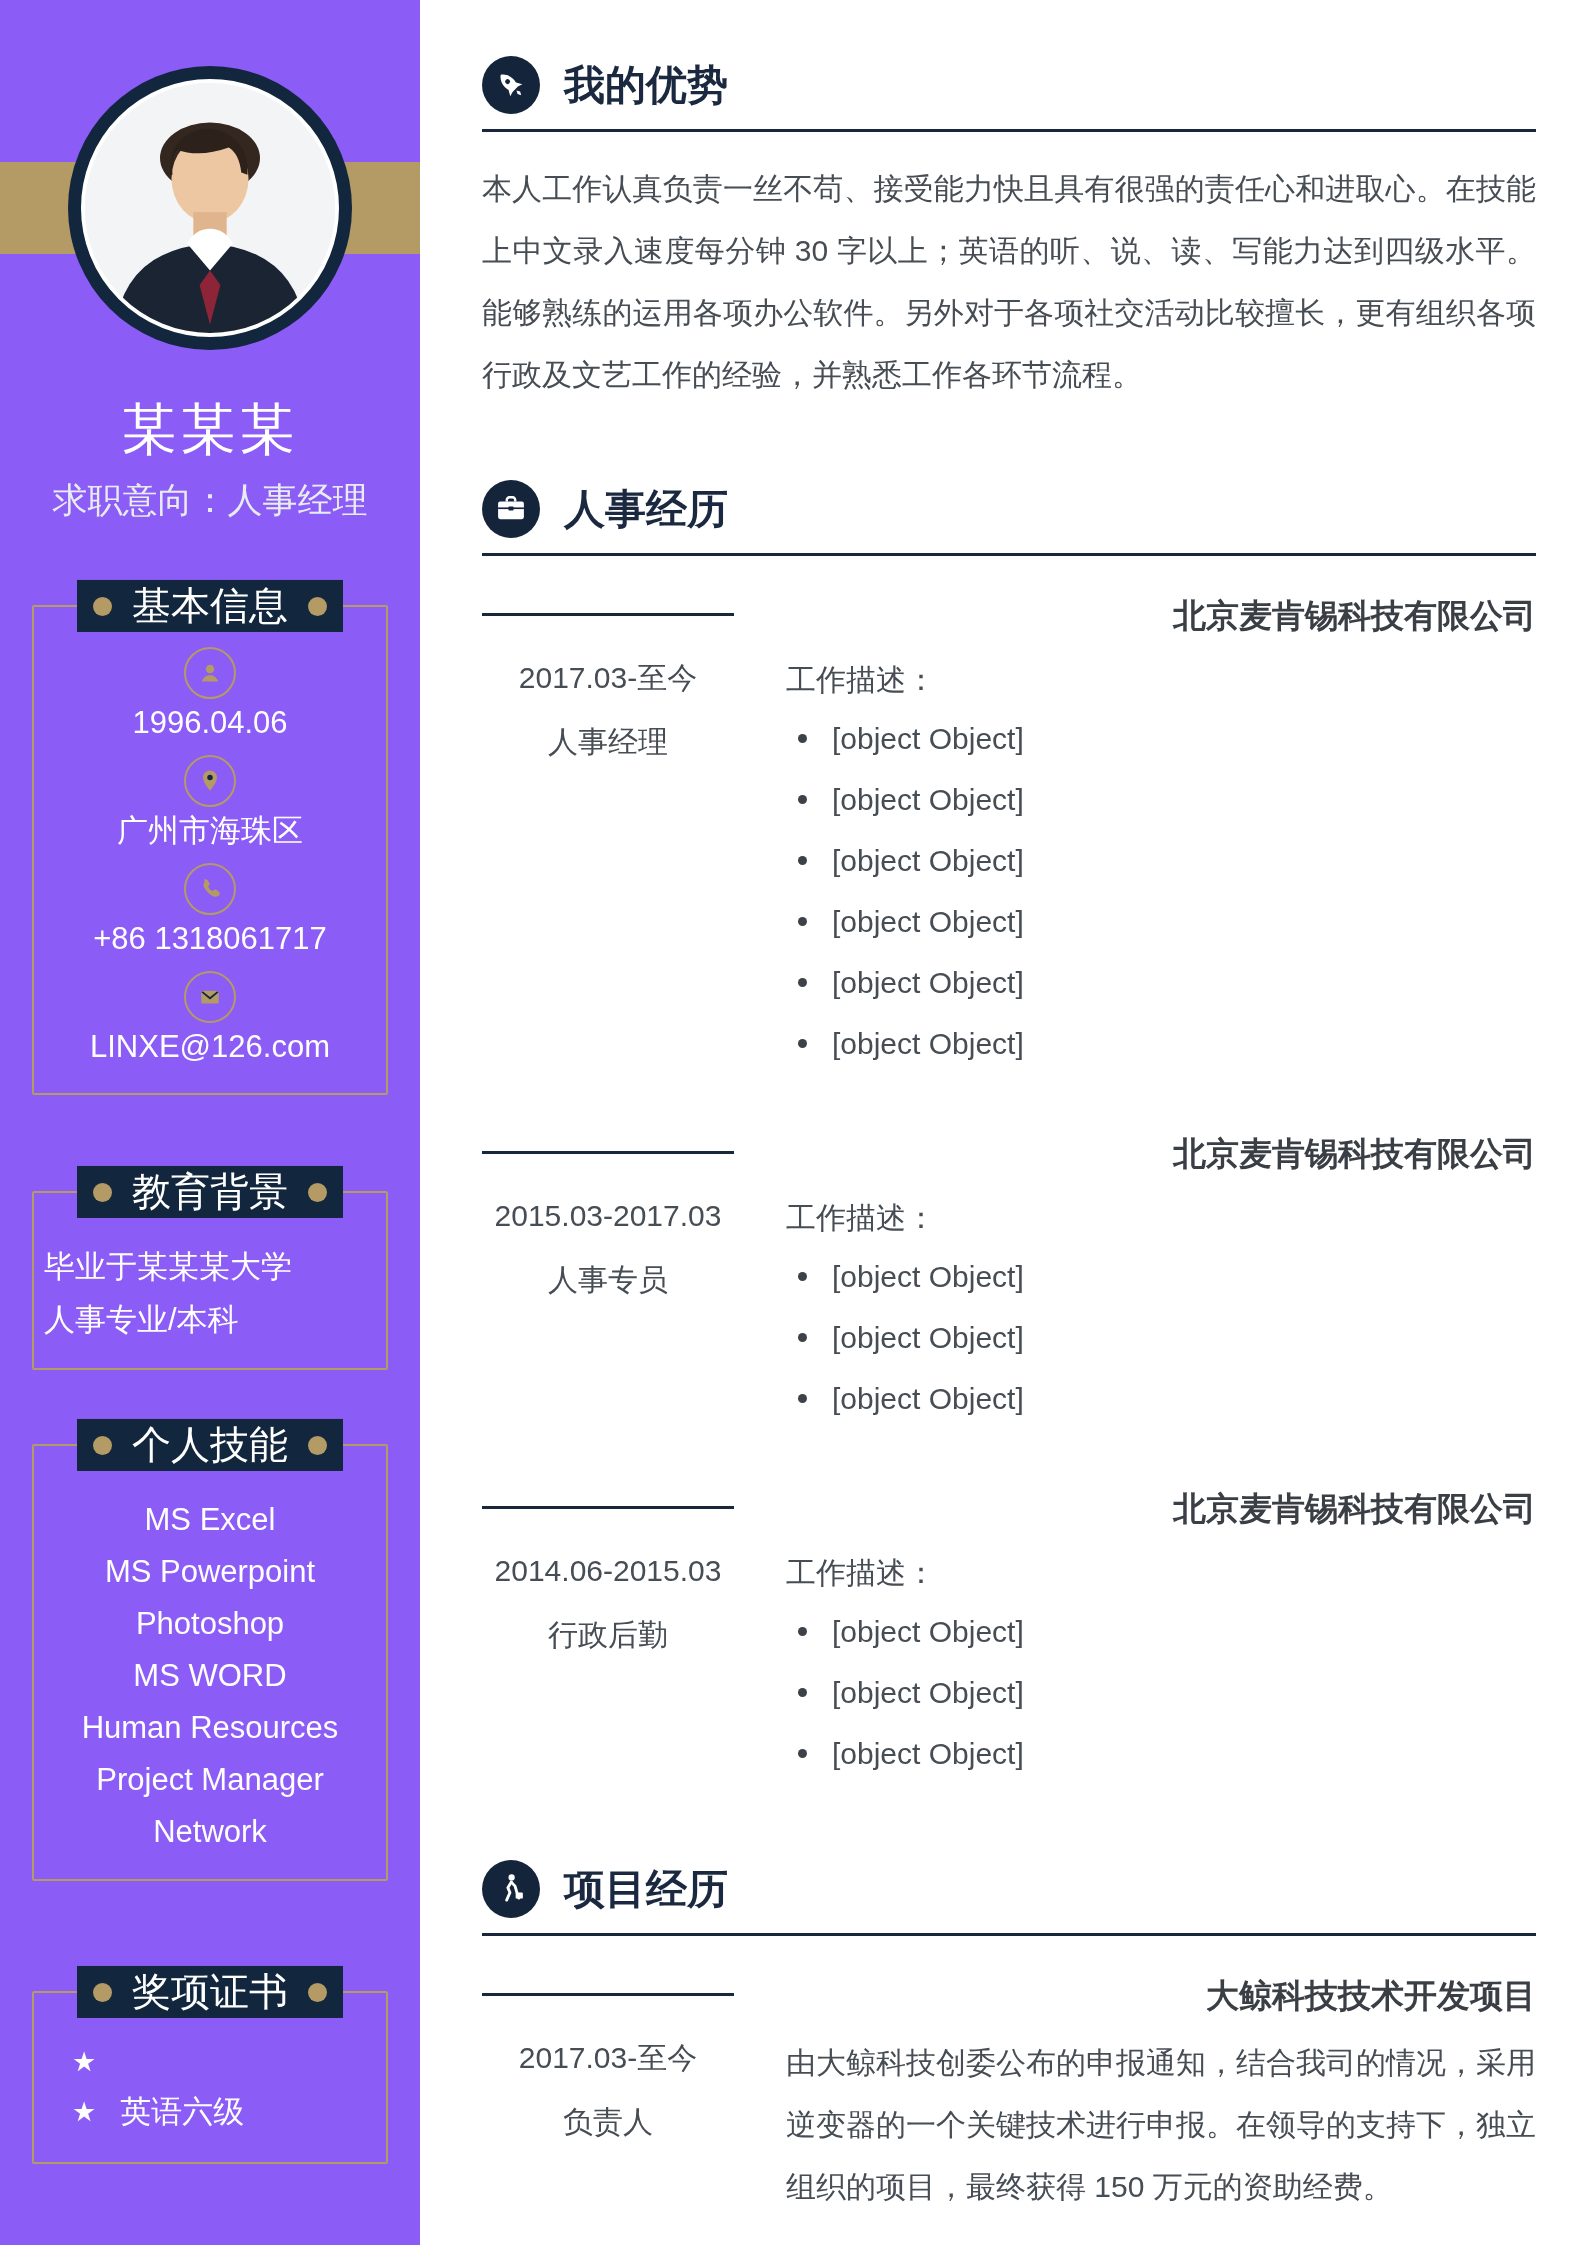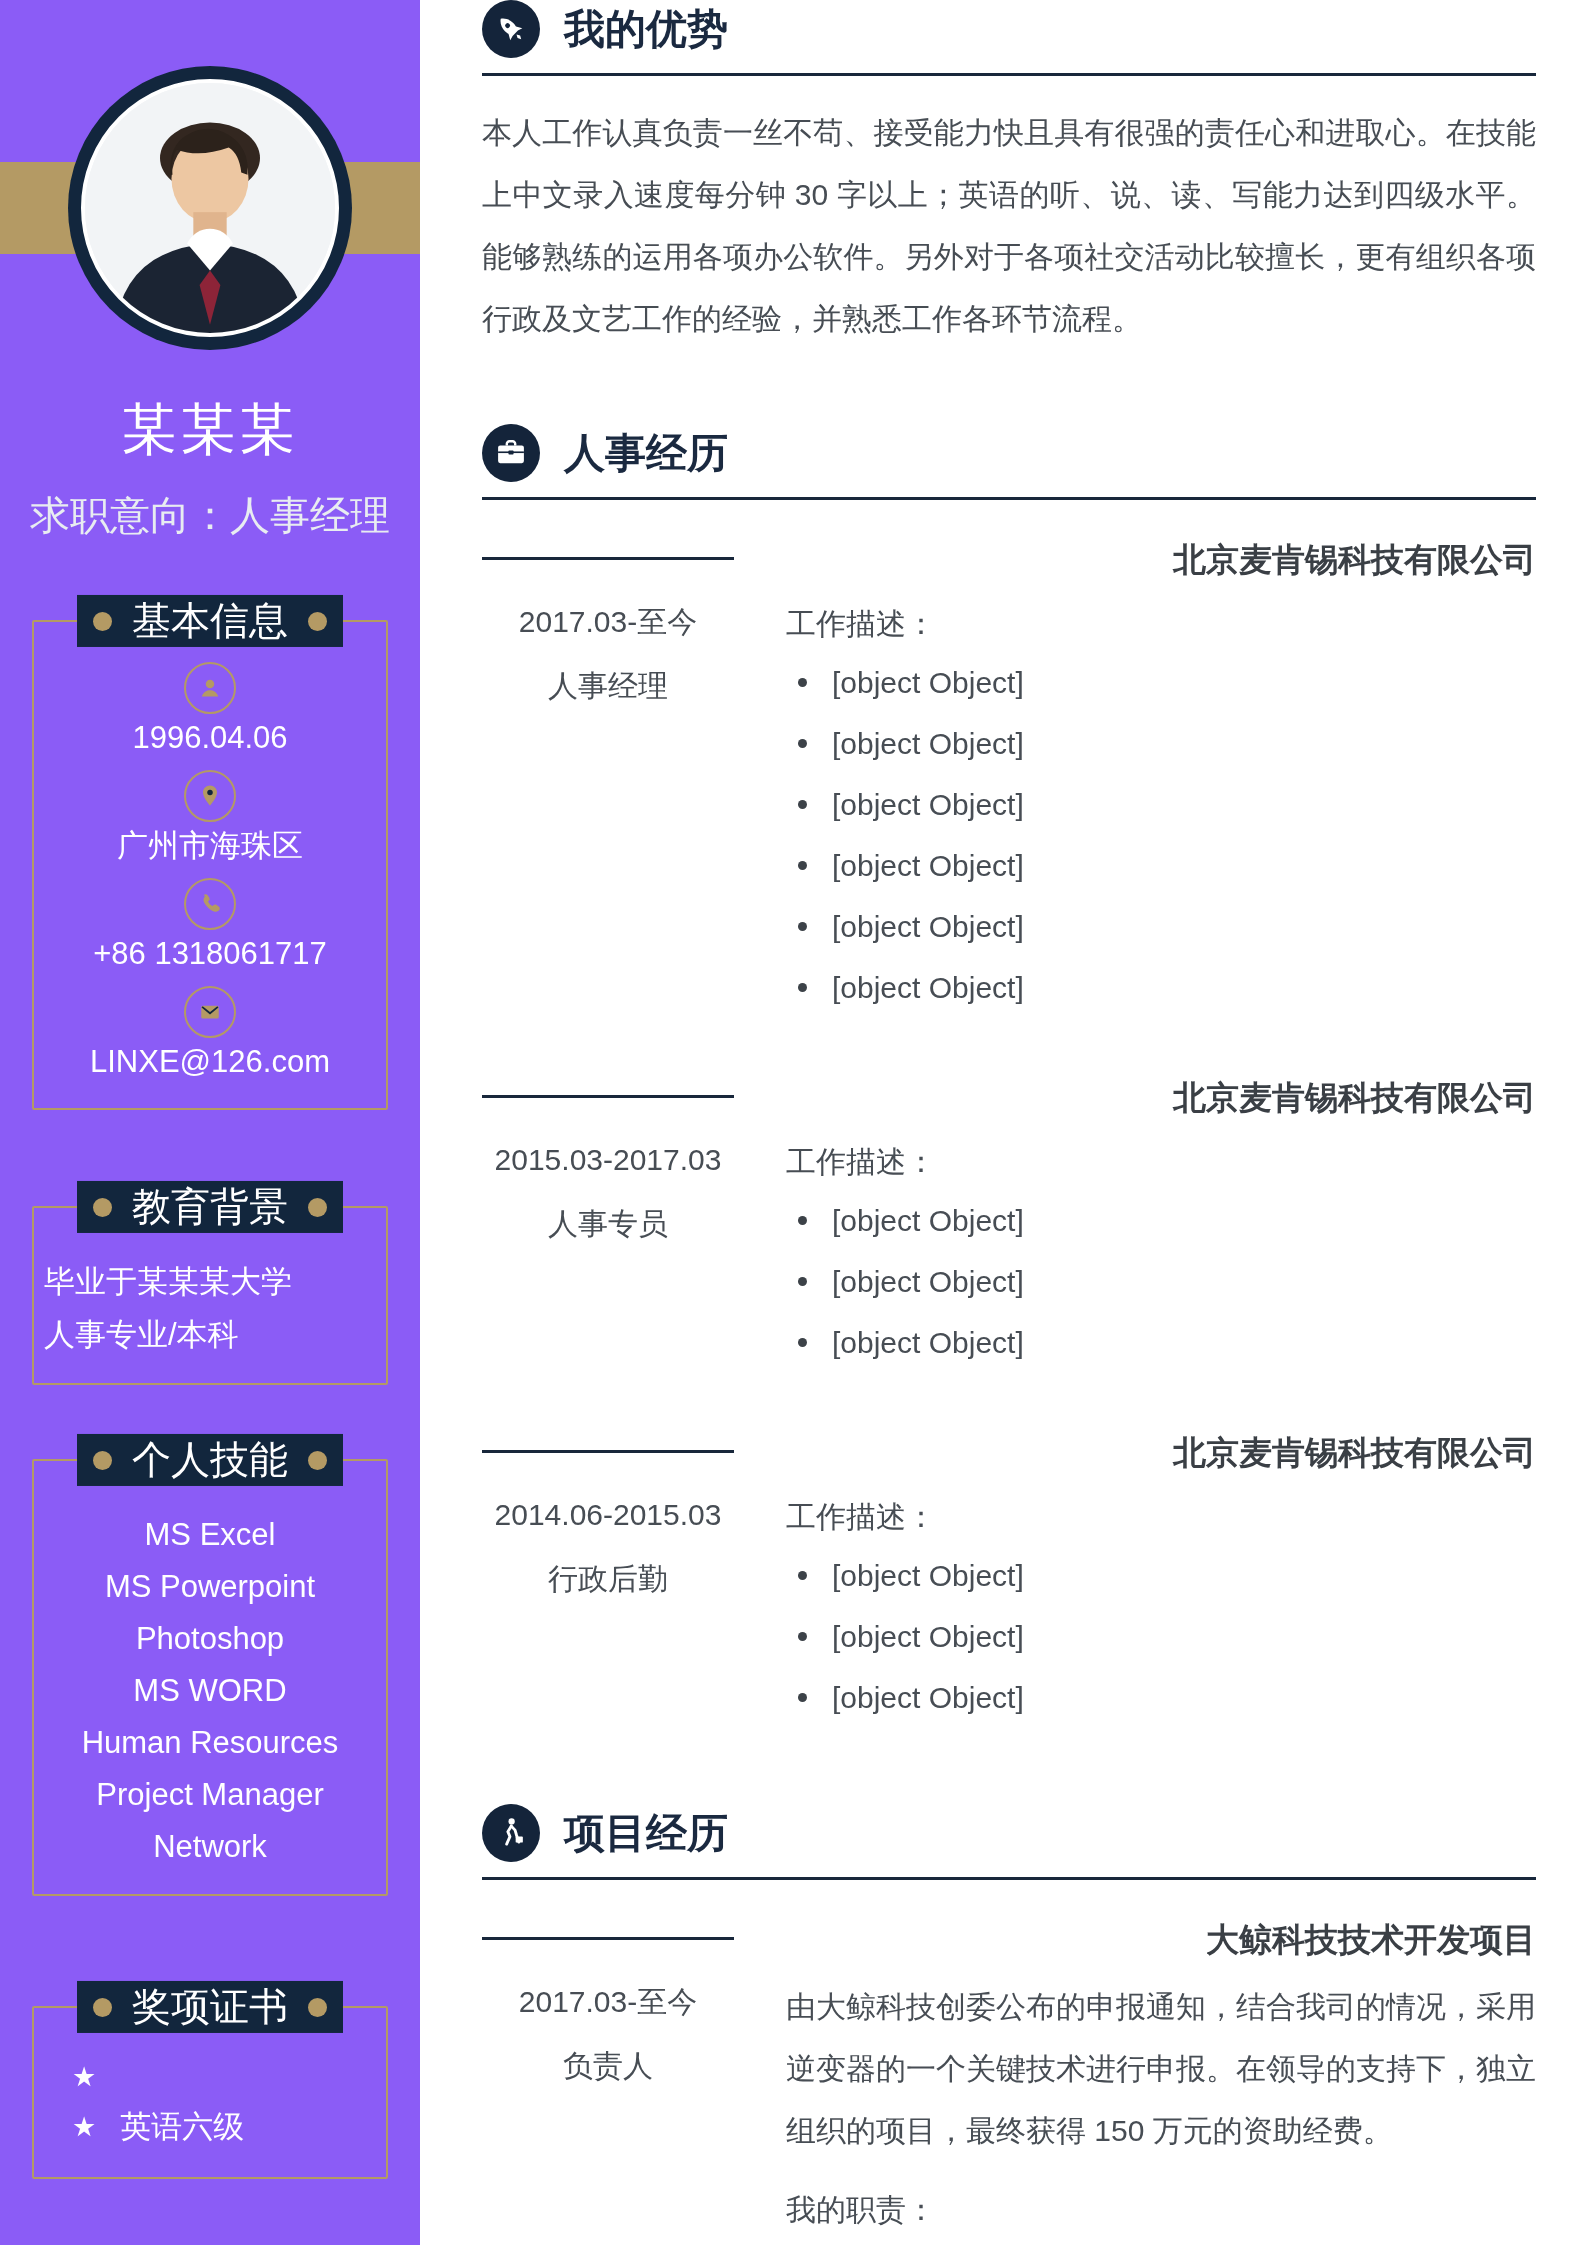--- a/index.html
+++ b/index.html
@@ -27,21 +27,21 @@
     position:absolute; inset:13px; border-radius:50%;
     border:4px solid #ffffff; overflow:hidden; background:#f2f4f6;
   }
   .photo svg { width:100%; height:100%; display:block; }
 
   .side-name {
     margin-top:46px; text-align:center; font-size:55px; line-height:66px;
     letter-spacing:4px; font-weight:400;
   }
   .side-intention {
-    margin-top:32px; text-align:center; font-size:40px; line-height:42px;
+    margin-top:17px; text-align:center; font-size:35px; line-height:42px;
     color:#e8ecf1;
   }
 
   .side-box {
     margin:0 32px; border:2px solid #b49a64; border-radius:2px;
     position:relative; padding:40px 10px 14px;
   }
   .side-box.first { margin-top:84px; }
   .side-box + .side-box { }
   .box-gap-a { margin-top:96px; }
@@ -83,21 +83,21 @@
 
   .m-head { display:flex; align-items:center; }
   .m-head .m-icon {
     width:58px; height:58px; border-radius:50%; background:#14243a;
     display:flex; align-items:center; justify-content:center; flex:0 0 auto;
   }
   .m-icon svg { width:36px; height:36px; }
   .m-title { margin-left:24px; font-size:41px; font-weight:600; color:#1a2940; }
   .m-rule { height:3px; background:#18273b; margin-top:15px; }
 
-  .sec-strengths { }
+  .sec-strengths { margin-top:56px; }
   .para {
     font-size:30px; line-height:62px; color:#474d54; text-align:justify;
   }
   .sec-strengths .para { margin-top:26px; }
 
   .sec { margin-top:74px; }
 
   .entry { display:flex; margin-top:38px; }
   .entry + .entry { margin-top:56px; }
   .entry-left { width:252px; flex:0 0 auto; text-align:center; }

